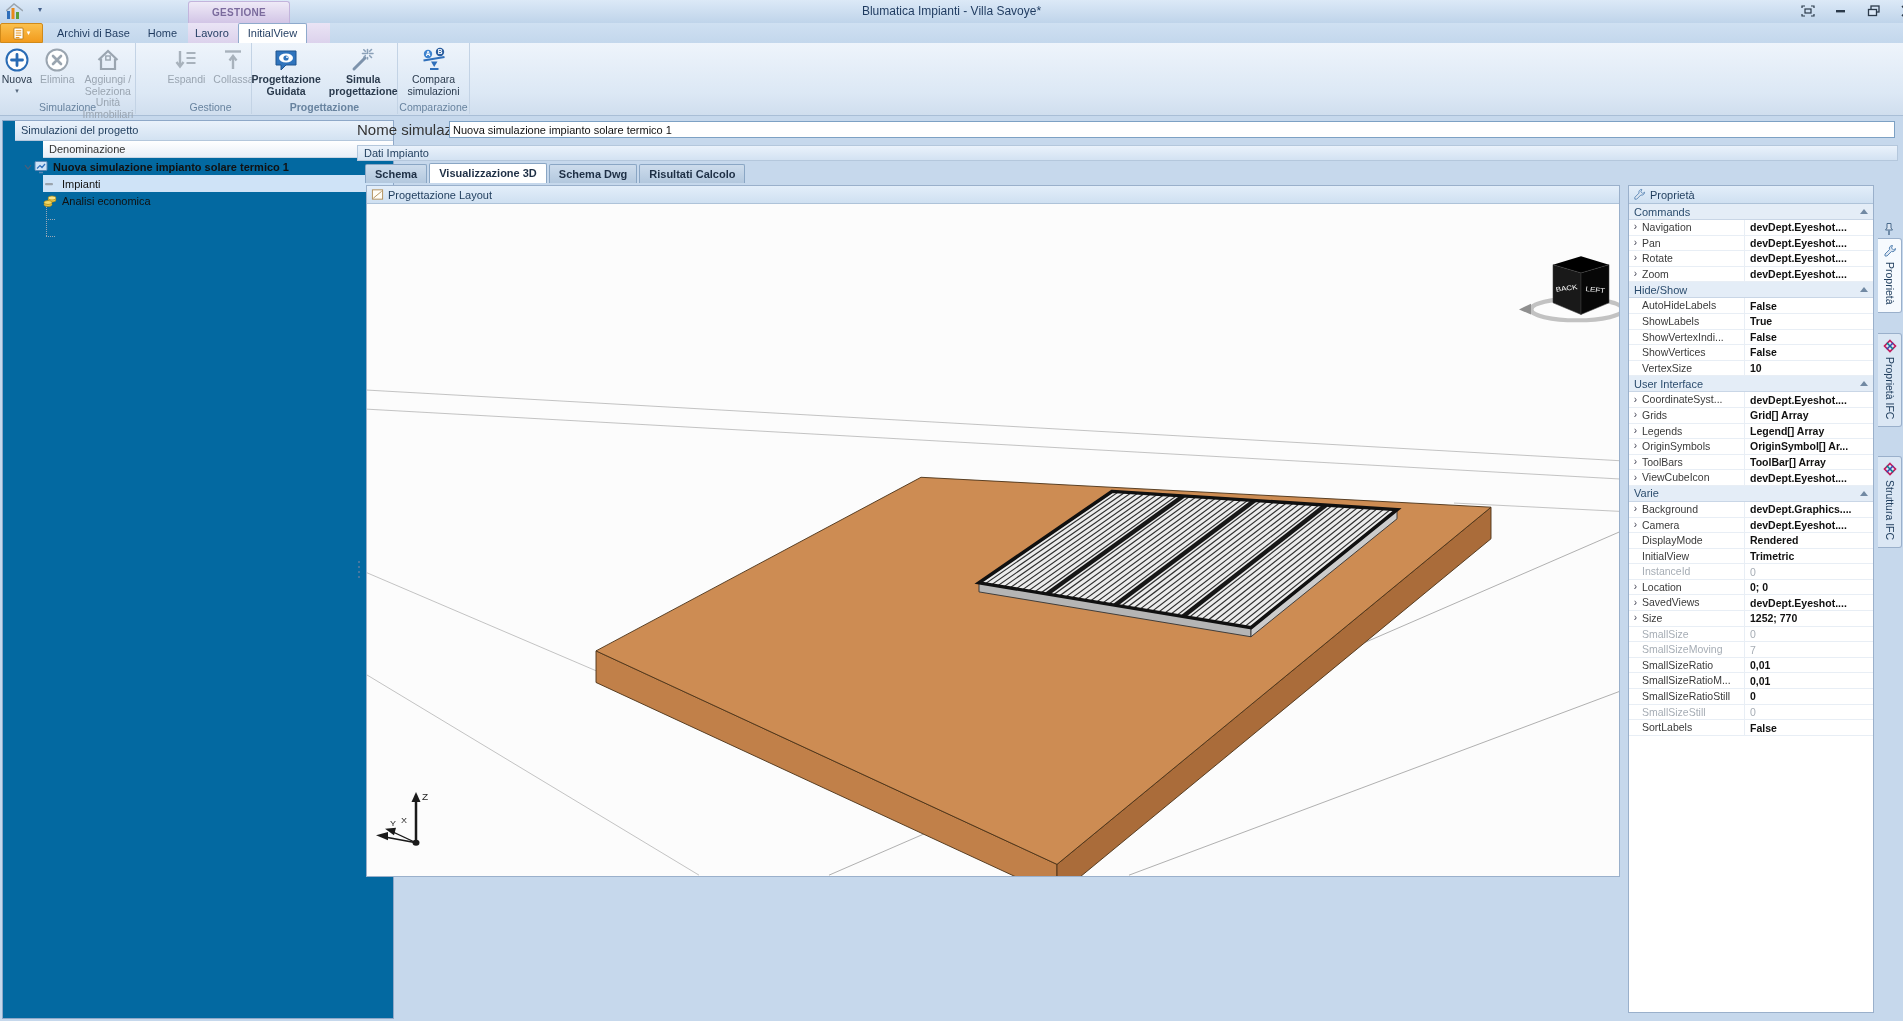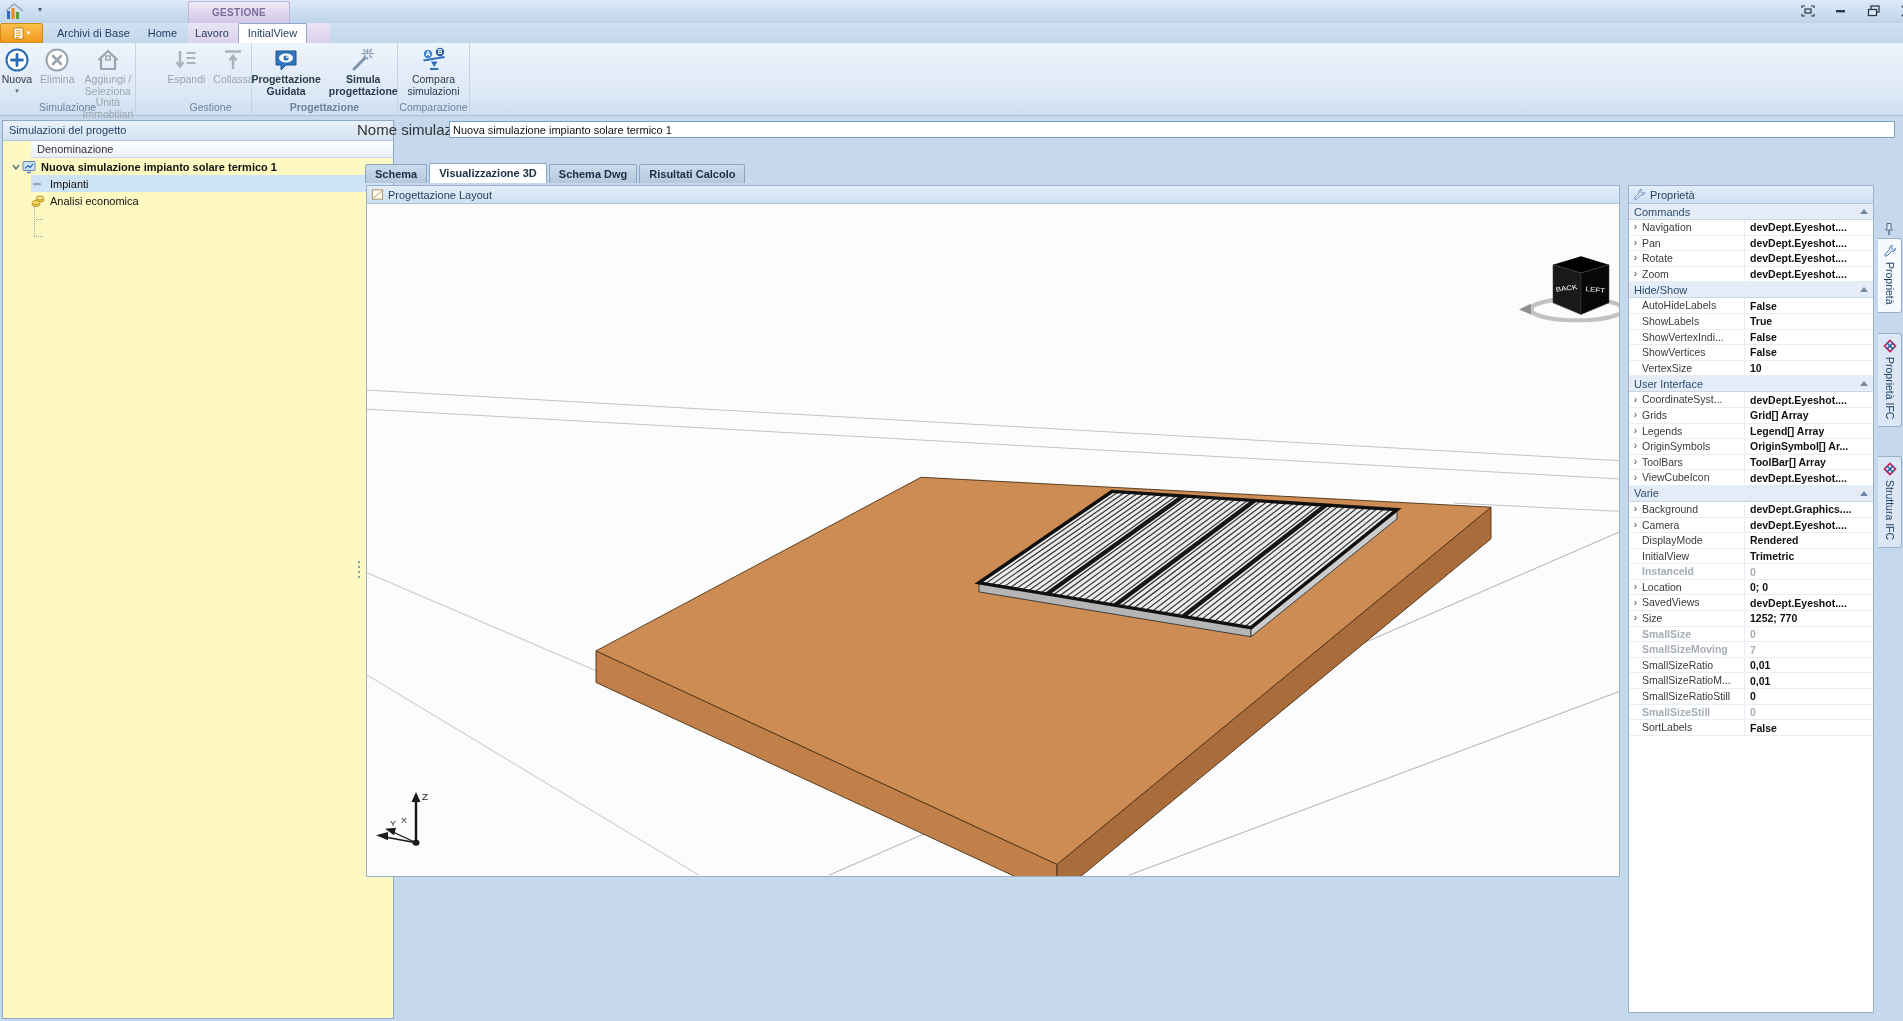--- a/index.html
+++ b/index.html
@@ -23,21 +23,21 @@
   .ribbon{position:absolute;left:0;top:43px;width:100%;height:72px;background:linear-gradient(#eef4fb,#dce8f5 70%,#d0deee);border-bottom:1px solid #a9bed6;}
   .rgroup{position:absolute;top:0;height:71px;border-right:1px solid #c3d3e5;box-sizing:border-box;}
   .rbtns{display:flex;justify-content:center;align-items:flex-start;gap:2px;padding-top:3px;height:55px;}
   .rgroup-label{position:absolute;bottom:1px;left:0;right:0;text-align:center;font-size:10.5px;color:#68839f;}
   .rbtn{display:flex;flex-direction:column;align-items:center;font-size:10.5px;color:#2b3b4e;padding:1px 3px;line-height:11.5px;text-align:center;max-width:98px;}
   .rbtn .ricon{width:26px;height:26px;margin-bottom:1px;}
   .rbtn .ricon svg{width:26px;height:26px;}
   .rbtn.disabled{color:#9aa5b1;}
   .rbtn .drop{font-size:7px;color:#55677c;margin-top:1px;line-height:7px;}
   
-  .sidebar{position:absolute;left:2px;top:120px;width:392px;height:899px;background:#fef9c3;border:1px solid #8ea8c8;box-sizing:border-box;}
+  .sidebar{position:absolute;left:2px;top:120px;width:392px;height:899px;background:#0369a1;border:1px solid #8ea8c8;box-sizing:border-box;padding-left:12px;}
   .sidebar-title{height:19px;background:linear-gradient(#eaf2fb,#d3e2f2);border-bottom:1px solid #b4c7dc;font-size:11px;color:#1e3c5c;line-height:19px;padding-left:6px;}
   .sidebar-colhdr{height:16px;background:linear-gradient(#ffffff,#e9eff7);border-bottom:1px solid #c9d6e4;font-size:11px;color:#333;line-height:16px;padding-left:6px;margin-left:28px;}
   .tree{position:relative;}
   .trow{height:17px;display:flex;align-items:center;font-size:11px;color:#111;position:relative;}
   .trow .chev{width:13px;margin-left:6px;text-align:center;color:#44607e;}
   .trow .ticon{width:16px;height:14px;margin-right:3px;flex:0 0 auto;}
   .trow .ticon svg{width:14px;height:14px;}
   .trow.root .tlabel{font-weight:bold;}
   .trow .trow-body{display:flex;align-items:center;height:100%;flex:1;}
   .trow .trow-body.selected{background:#cfe3f7;}
@@ -63,21 +63,21 @@
   
   .props-panel{position:absolute;left:1628px;top:185px;width:246px;height:828px;border:1px solid #9ab0cb;background:#fff;box-sizing:border-box;}
   .pgrid{position:absolute;left:0;top:18px;right:0;bottom:0;background:#fff;overflow:hidden;}
   .psection{height:15px;background:#e4edf7;border-bottom:1px solid #c9d6e6;color:#2c4d6e;display:flex;align-items:center;padding:0 5px;font-size:11px;}
   .psection .sname{flex:1;}
   .psection .chevup{width:0;height:0;border-left:4px solid transparent;border-right:4px solid transparent;border-bottom:5px solid #7189a3;}
   .prow{height:14.6px;display:flex;align-items:center;border-bottom:1px solid #e8eef5;font-size:10.5px;}
   .prow .exp{width:13px;text-align:center;color:#445;font-size:10px;line-height:10px;flex:0 0 auto;}
   .prow .pname{width:102px;color:#3a3a3a;white-space:nowrap;overflow:hidden;border-right:1px solid #e8eef5;flex:0 0 auto;height:100%;line-height:14.6px;}
   .prow .pval{flex:1;font-weight:bold;color:#101010;padding-left:5px;white-space:nowrap;overflow:hidden;}
-  .prow.disabled .pname,.prow.disabled .pval{color:#a6adb5;font-weight:bold;}
+  .prow.disabled .pname,.prow.disabled .pval{color:#a6adb5;font-weight:normal;}
   
   .pin{position:absolute;left:1882px;top:222px;width:14px;height:14px;}
   .stab{position:absolute;left:1878px;width:24px;border:1px solid #9ab0cb;background:#dbe7f4;border-left:none;border-radius:0 3px 3px 0;display:flex;flex-direction:column;align-items:center;padding:5px 0 7px 0;gap:4px;box-sizing:border-box;}
   .stab.active{background:#f6fafe;}
   .stab .sicon svg{width:14px;height:14px;display:block;}
   .stab .vtext{writing-mode:vertical-rl;font-size:10.5px;color:#1e3c5c;white-space:nowrap;}
 </style>
 </head>
 <body>
 
@@ -87,20 +87,21 @@
     <span class="app-logo">
       <svg viewBox="0 0 17 17">
           <rect x="1" y="8" width="3" height="8" fill="#2f6fba"></rect>
           <rect x="5.5" y="5" width="3" height="11" fill="#e88a1a"></rect>
           <rect x="10" y="9" width="3" height="7" fill="#5a9e3a"></rect>
           <path d="M0 8 8 1l9 7" fill="none" stroke="#9aa4ae" stroke-width="1.4"></path>
         </svg>
     </span>
     <span class="qat-arrow">▾</span>
     <div class="ctx-header">GESTIONE LAVORO</div>
+    <div class="win-title">Blumatica Impianti - Villa Savoye*</div>
     <div class="win-controls">
       <span class="win-btn">
         <svg viewBox="0 0 14 12" width="14" height="12">
             <path d="M1 3V1h3M10 1h3v2M13 9v2h-3M4 11H1V9" fill="none" stroke="#2b3a4a" stroke-width="1.2"></path>
             <rect x="4" y="4" width="6" height="4" fill="none" stroke="#2b3a4a" stroke-width="1.2"></rect>
           </svg>
       </span>
       <span class="win-btn">
         <svg viewBox="0 0 14 12" width="14" height="12">
             <rect x="2" y="5" width="9" height="2.4" fill="#2b3a4a"></rect>
@@ -276,20 +277,21 @@
       <i></i>
       <i></i>
       <i></i>
     </div>
 
   <div class="name-row">
     <label>Nome simulazione</label>
     <input class="name-input" value="Nuova simulazione impianto solare termico 1" style="">
   </div>
 
+  <div class="dati-bar">Dati Impianto</div>
 
   <div class="tabstrip" id="main-tabs">
       <div class="vtab">Schema</div>
       <div class="vtab active">Visualizzazione 3D</div>
       <div class="vtab">Schema Dwg</div>
       <div class="vtab">Risultati Calcolo</div>
     </div>
 
   <div class="viewport-panel">
     <div class="panel-hdr">

